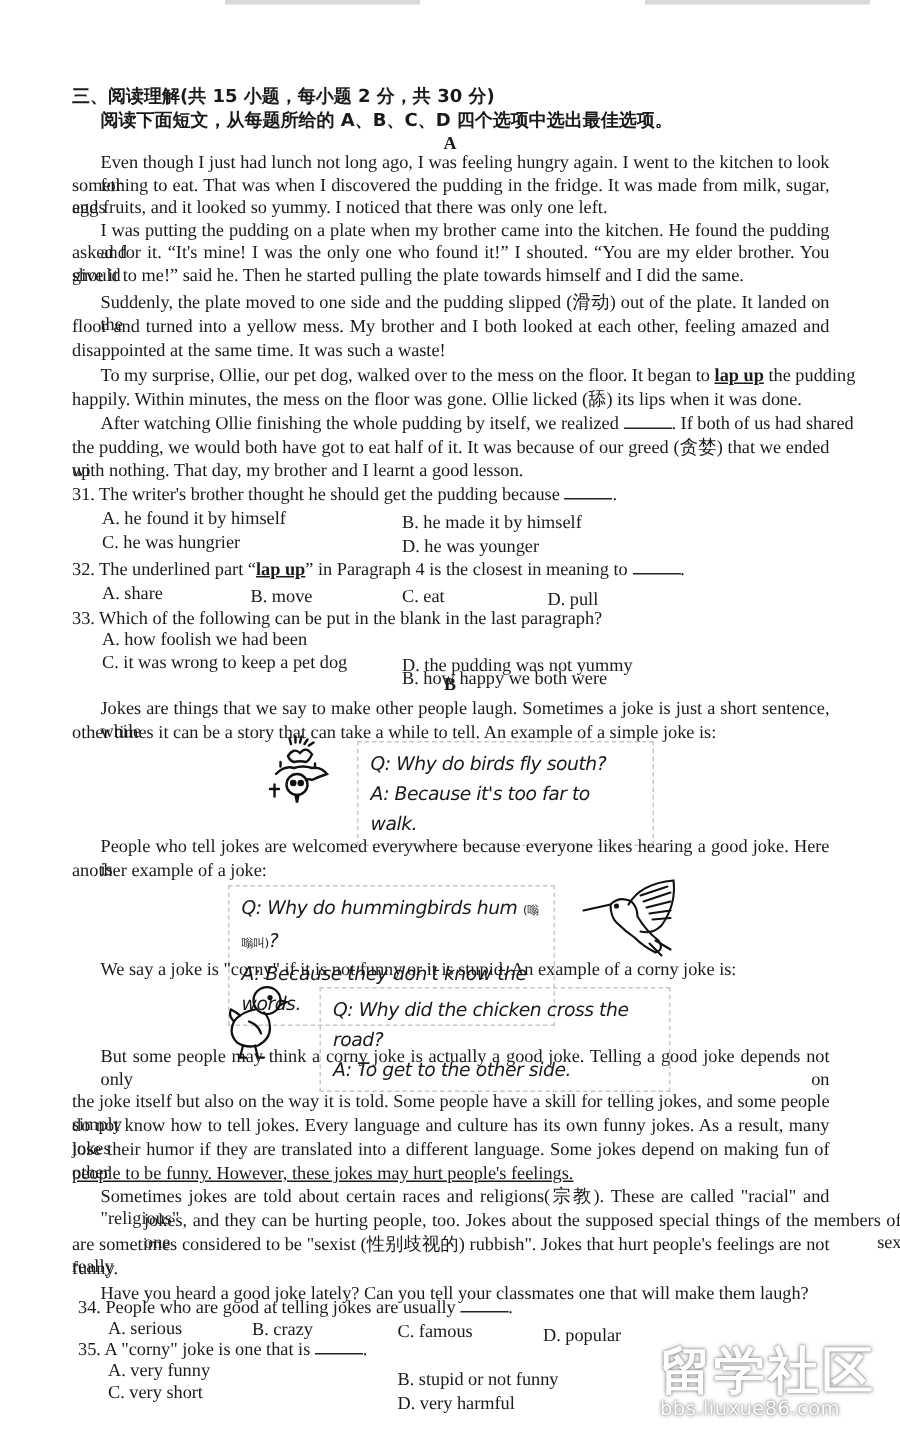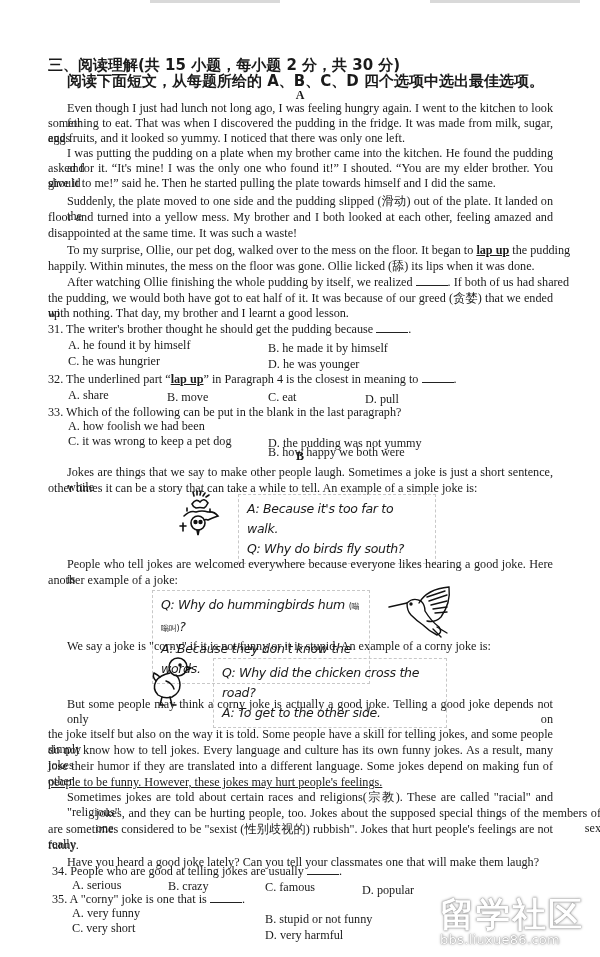--- a/index.html
+++ b/index.html
@@ -10,21 +10,21 @@
     font-size: 12.2px;
   }
   .page { position: absolute; left: 0; top: 0; width: 600px; height: 957px; }
   .topline {
     position: absolute; top: 0; height: 3px; background: #d9d9d9;
   }
   .abs { position: absolute; white-space: nowrap; }
   .line { position: absolute; left: 48px; width: 505px; line-height: 15px; white-space: nowrap; }
   .just { text-align: justify; text-align-last: justify; white-space: normal; }
   .ind { left: 67px; width: 486px; }
-  .zh { font-family: "DejaVu Sans", sans-serif; font-weight: bold; font-size: 15px; }
+  .zh { font-family: "DejaVu Sans", sans-serif; font-weight: bold; font-size: 12px; }
   .center { position: absolute; left: 0; width: 600px; text-align: center; font-weight: bold; font-size: 12px; }
   .opt { position: absolute; white-space: nowrap; }
   .blank { display: inline-block; width: 32px; border-bottom: 1px solid #222; height: 10px; vertical-align: baseline; }
   .uline { text-decoration: underline; font-weight: bold; }
   .jokebox {
     position: absolute; border: 1px dashed #c8c8c8;
     font-family: "DejaVu Sans", sans-serif; font-style: italic;
     font-size: 12.5px; color: #1a1a1a; padding: 4px 8px; line-height: 20px;
     letter-spacing: -0.3px;
   }
@@ -113,22 +113,22 @@
       <path d="M12 26 q6 -6 12 -4 q6 -2 12 0 q6 -1 10 4 q-6 2 -10 4 q-2 -1 -4 0"></path>
       <circle cx="26" cy="33" r="7"></circle>
       <circle cx="23.5" cy="32" r="1.4" fill="#111"></circle>
       <circle cx="28.5" cy="32" r="1.4" fill="#111"></circle>
       <path d="M25 40 l1 5 l1 -5"></path>
       <path d="M8 36 l6 0 M11 33 l0 8"></path>
       <path d="M15 18 l0 3 M38 19 l0 3"></path>
     </g>
   </svg>
   <div class="jokebox" style="left:238px;top:494px;width:180px;">
+    <div>Q: Why do birds fly south?</div>
     <div>A: Because it's too far to walk.</div>
-    <div>Q: Why do birds fly south?</div>
   </div>
 
   <div class="line ind just" style="top:557px;">People who tell jokes are welcomed everywhere because everyone likes hearing a good joke. Here is</div>
   <div class="line" style="top:573px;">another example of a joke:</div>
 
   <div class="jokebox" style="left:152px;top:590px;width:200px;">
     <div><span>Q: Why do hummingbirds hum</span> <span class="small">(嗡嗡叫)</span><span>?</span></div>
     <div>A: Because they don't know the words.</div>
   </div>
 

